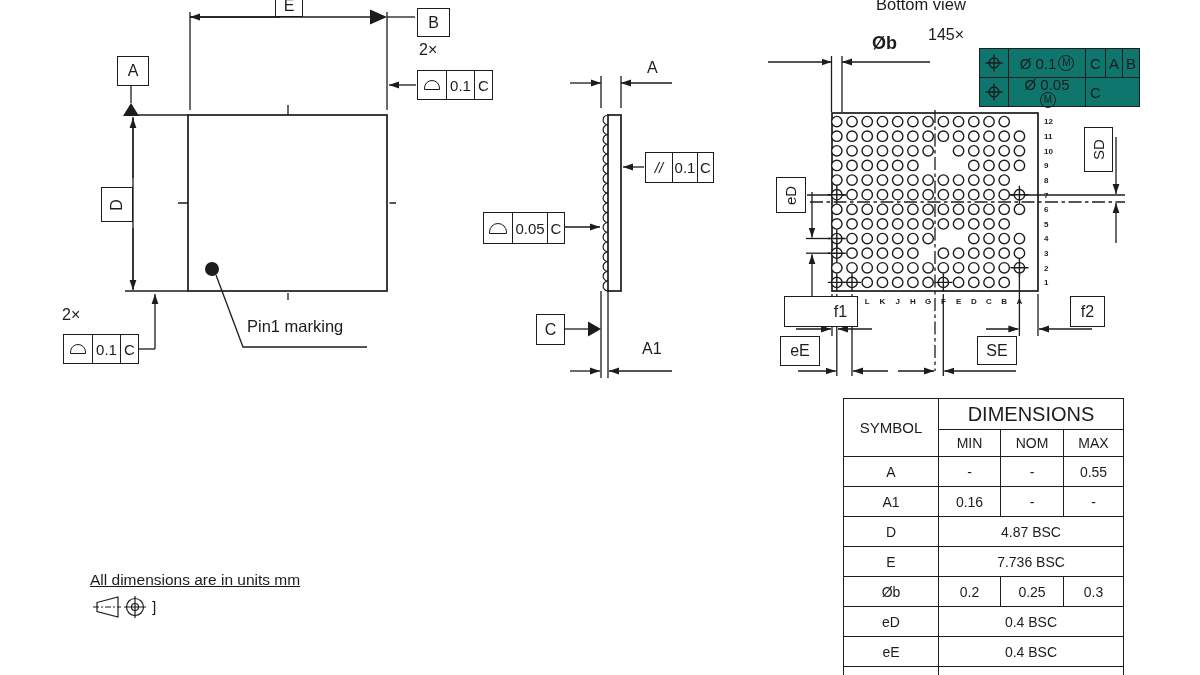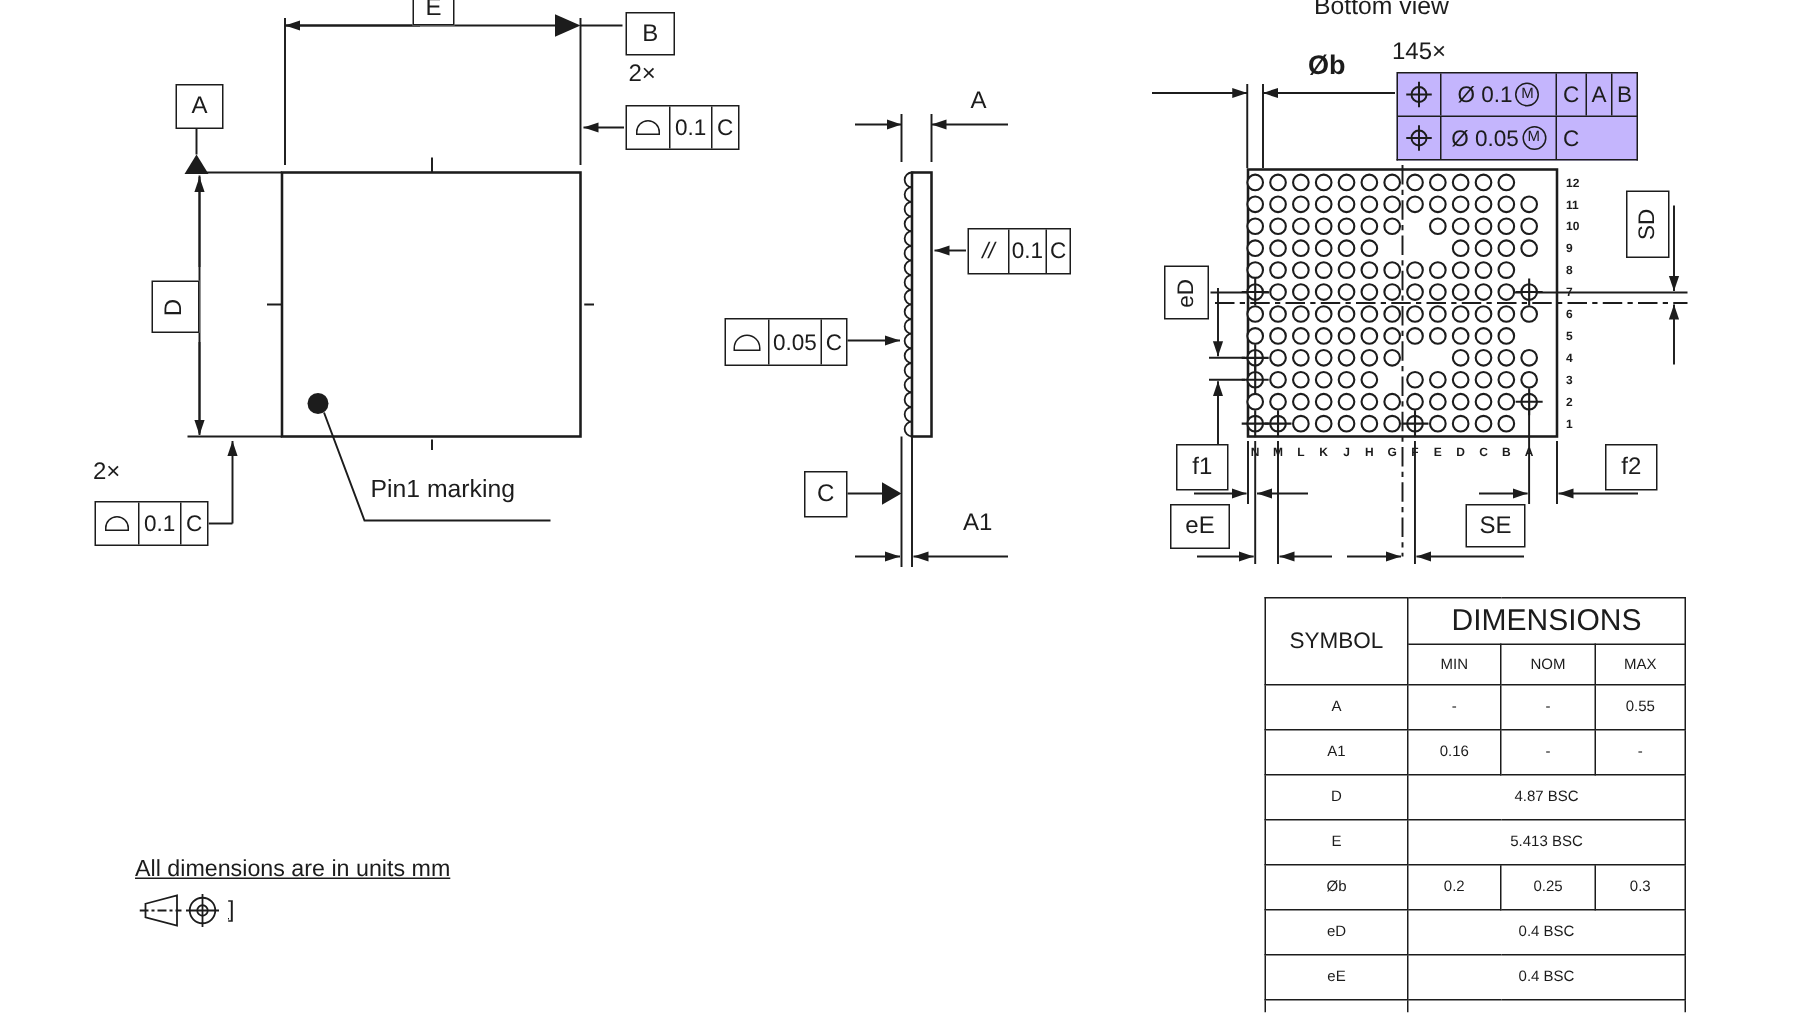--- a/index.html
+++ b/index.html
@@ -12,27 +12,27 @@
   .rot span{transform:rotate(-90deg);display:inline-block;}
   .tol-frame{position:absolute;display:flex;background:#fff;border:1.5px solid #1c1c1c;align-items:stretch;}
   .tol-cell{display:flex;align-items:center;justify-content:center;border-left:1.5px solid #1c1c1c;
             font-size:15px;line-height:1;padding:0;}
   .tol-cell:first-child{border-left:none;}
   .halfdisc{width:16px;height:9px;border:1.6px solid #1c1c1c;border-radius:9px 9px 0 0;background:#fff;}
   .halfdisc.sm{width:14px;height:8px;}
   .mcirc{width:14px;height:14px;border:1.2px solid #1c1c1c;border-radius:50%;font-size:10px;
          display:flex;align-items:center;justify-content:center;margin-left:2px;flex:none;}
   .fcf{position:absolute;background:#fff;}
-  .fcf-row{display:flex;border:1.5px solid #1c1c1c;border-top:none;background:#c4b5fd;}
+  .fcf-row{display:flex;border:1.5px solid #1c1c1c;border-top:none;background:#0f766e;margin-left:48px;}
   .fcf-row.first{border-top:1.5px solid #1c1c1c;}
   .fcf-cell{display:flex;align-items:center;justify-content:center;border-left:1.5px solid #1c1c1c;
             font-size:15px;line-height:1;}
   .fcf-cell:first-child{border-left:none;}
   table{border-collapse:collapse;background:#fff;}
-  td,th{border:1.4px solid #1c1c1c;text-align:center;font-size:10px;font-weight:normal;
+  td,th{border:1.4px solid #1c1c1c;text-align:center;font-size:14px;font-weight:normal;
         padding:0;height:29px;color:#1c1c1c;}
   .notes{font-size:15.5px;text-decoration:underline;}
 </style>
 </head>
 <body>
 <div id="stage">
 
 <svg id="dwg" width="1200" height="675" viewBox="0 0 1200 675">
   <defs>
     <marker id="ar" markerUnits="userSpaceOnUse" markerWidth="12" markerHeight="10" refX="10" refY="4" orient="auto">
@@ -387,32 +387,32 @@
   </div>
   <div class="fcf-row" style="height:28px;">
     <div class="fcf-cell" style="width:28px;">
       <svg width="20" height="20" viewBox="0 0 20 20">
             <g stroke="#1c1c1c" stroke-width="1.3" fill="none">
               <circle cx="10" cy="10" r="5"></circle>
               <path d="M10,1.5 V18.5 M1.5,10 H18.5"></path>
             </g>
           </svg>
     </div>
-    <div class="fcf-cell" style="width:76px;">
+    <div class="fcf-cell" style="width:76px;flex-direction:column;">
       <span>Ø 0.05</span>
       <span class="mcirc">M</span>
     </div>
     <div class="fcf-cell" style="width:19px;">C</div>
   </div>
 </div>
 
 <div class="lbl-box rot" style="left:776px;top:177px;width:28px;height:34px;font-size:15px;">
       <span>eD</span>
     </div>
-<div class="lbl-box" style="left:784px;top:296px;width:33px;height:29px;">
+<div class="lbl-box" style="left:784px;top:296px;width:33px;height:29px;padding-left:39px;">
       <span>f1</span>
     </div>
 <div class="lbl-box" style="left:780px;top:336px;width:38px;height:28px;">
       <span>eE</span>
     </div>
 <div class="lbl-box" style="left:977px;top:336px;width:38px;height:27px;">
       <span>SE</span>
     </div>
 <div class="lbl-box" style="left:1070px;top:296px;width:33px;height:29px;">
       <span>f2</span>
@@ -451,21 +451,21 @@
           <td>0.16</td>
           <td>-</td>
           <td>-</td>
         </tr>
         <tr>
           <td>D</td>
           <td colspan="3">4.87 BSC</td>
         </tr>
         <tr>
           <td>E</td>
-          <td colspan="3">5.413 BSC</td>
+          <td colspan="3">7.736 BSC</td>
         </tr>
         <tr>
           <td>Øb</td>
           <td>0.2</td>
           <td>0.25</td>
           <td>0.3</td>
         </tr>
         <tr>
           <td>eD</td>
           <td colspan="3">0.4 BSC</td>

